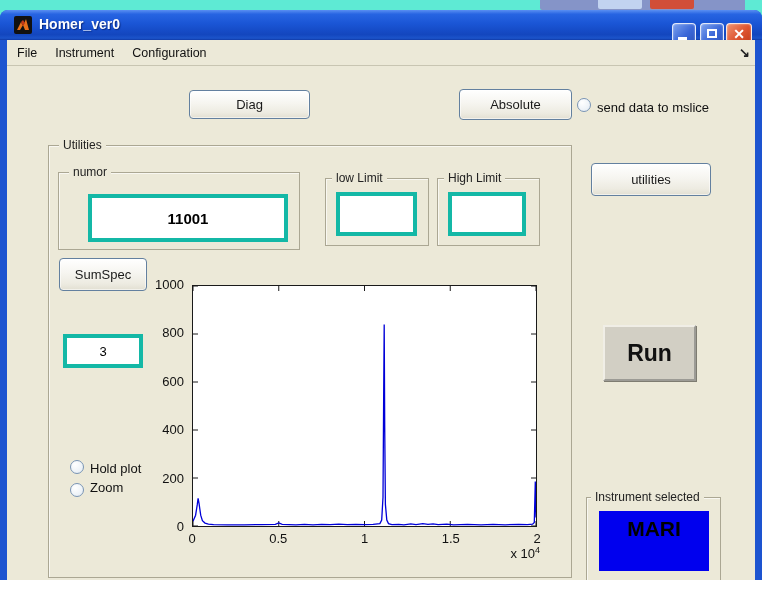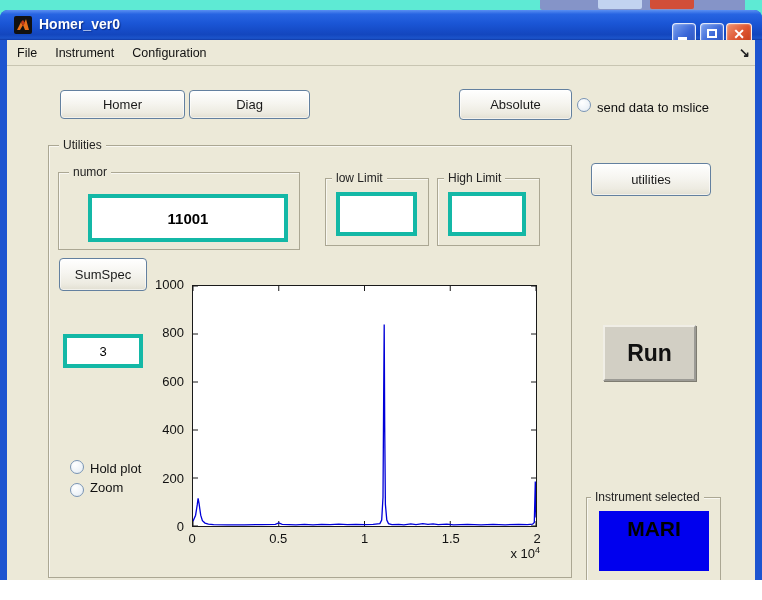--- a/index.html
+++ b/index.html
@@ -90,21 +90,20 @@
     <div class="client"></div>
   </div>
 
   <div class="menubar">
     <span class="menu-item">File</span>
     <span class="menu-item">Instrument</span>
     <span class="menu-item">Configuration</span>
   </div>
   <div class="menu-arrow">↘</div>
 
-  <button class="xpbtn" style="left:60px;top:90px;width:125px;height:29px;">Homer</button>
   <button class="xpbtn" style="left:459px;top:89px;width:113px;height:31px;">Absolute</button>
   <button class="xpbtn" style="left:189px;top:90px;width:121px;height:29px;">Diag</button>
   <div class="radio-circle" style="left:577px;top:98px;"></div>
   <div class="radio-label" style="left:597px;top:100px;">send data to mslice</div>
 
   <div class="groupbox" style="left:48px;top:145px;width:524px;height:433px;">
     <span class="grouplabel">Utilities</span>
   </div>
 
   <div class="groupbox" style="left:58px;top:172px;width:242px;height:78px;">

